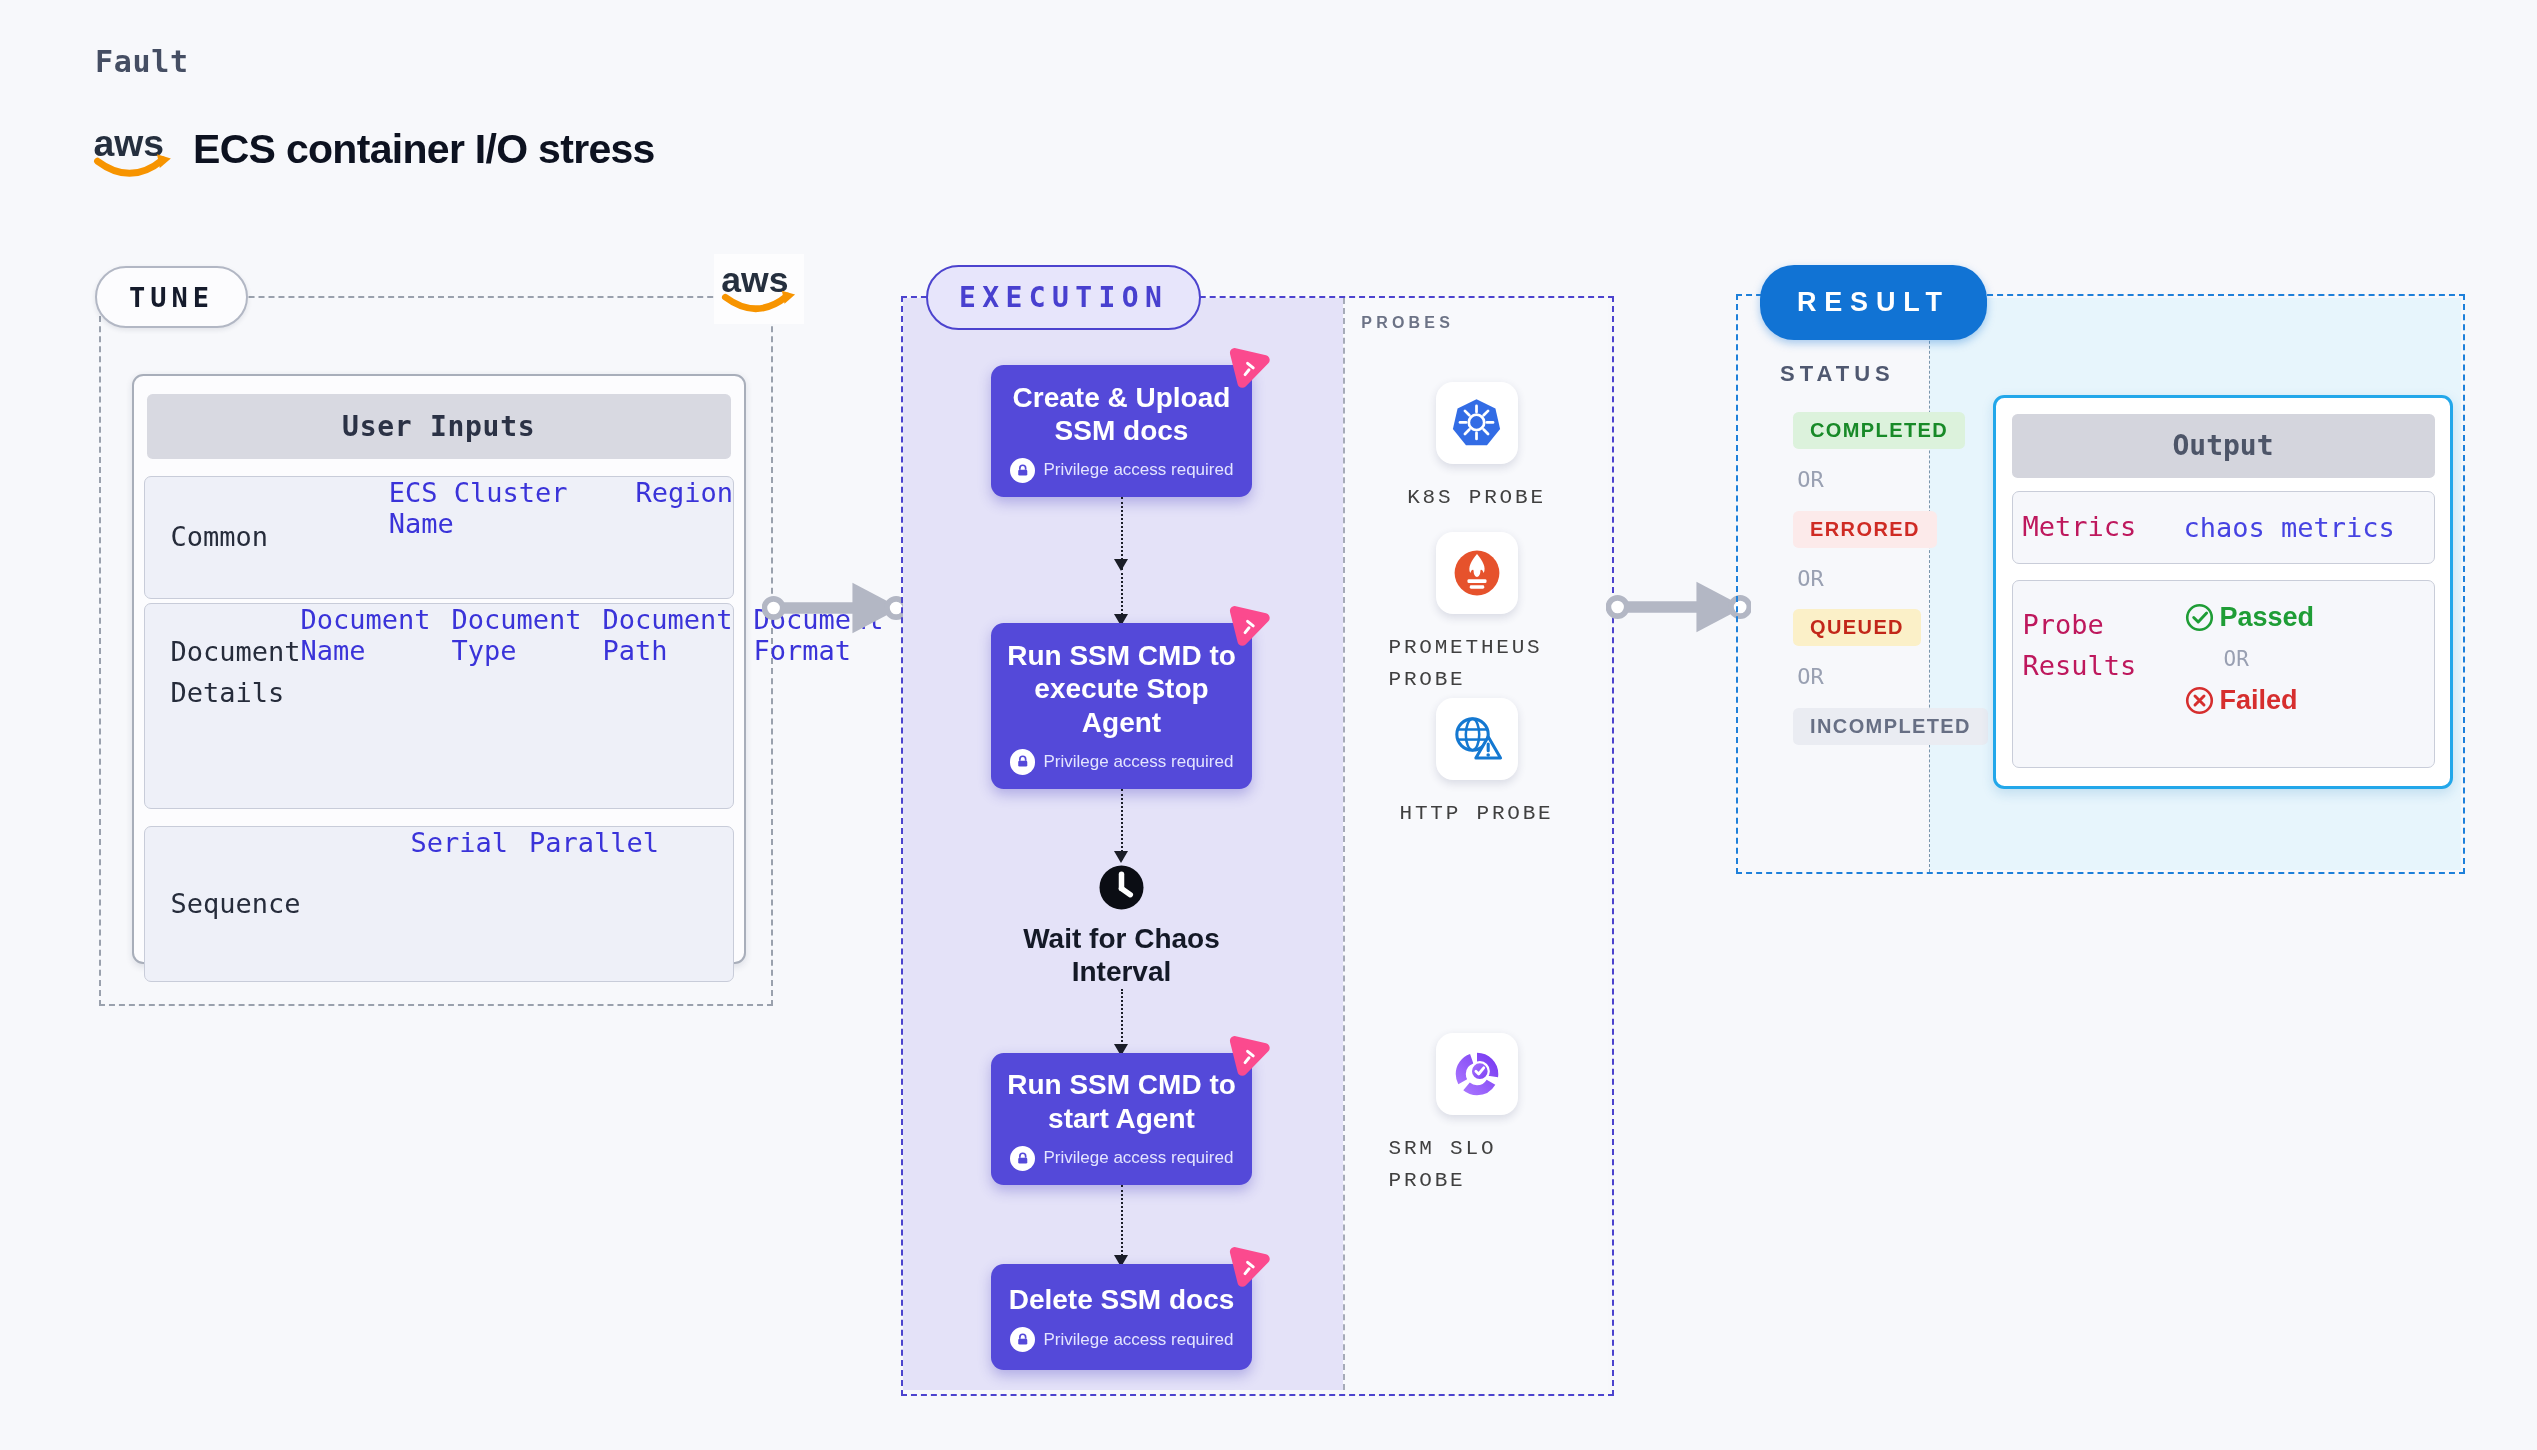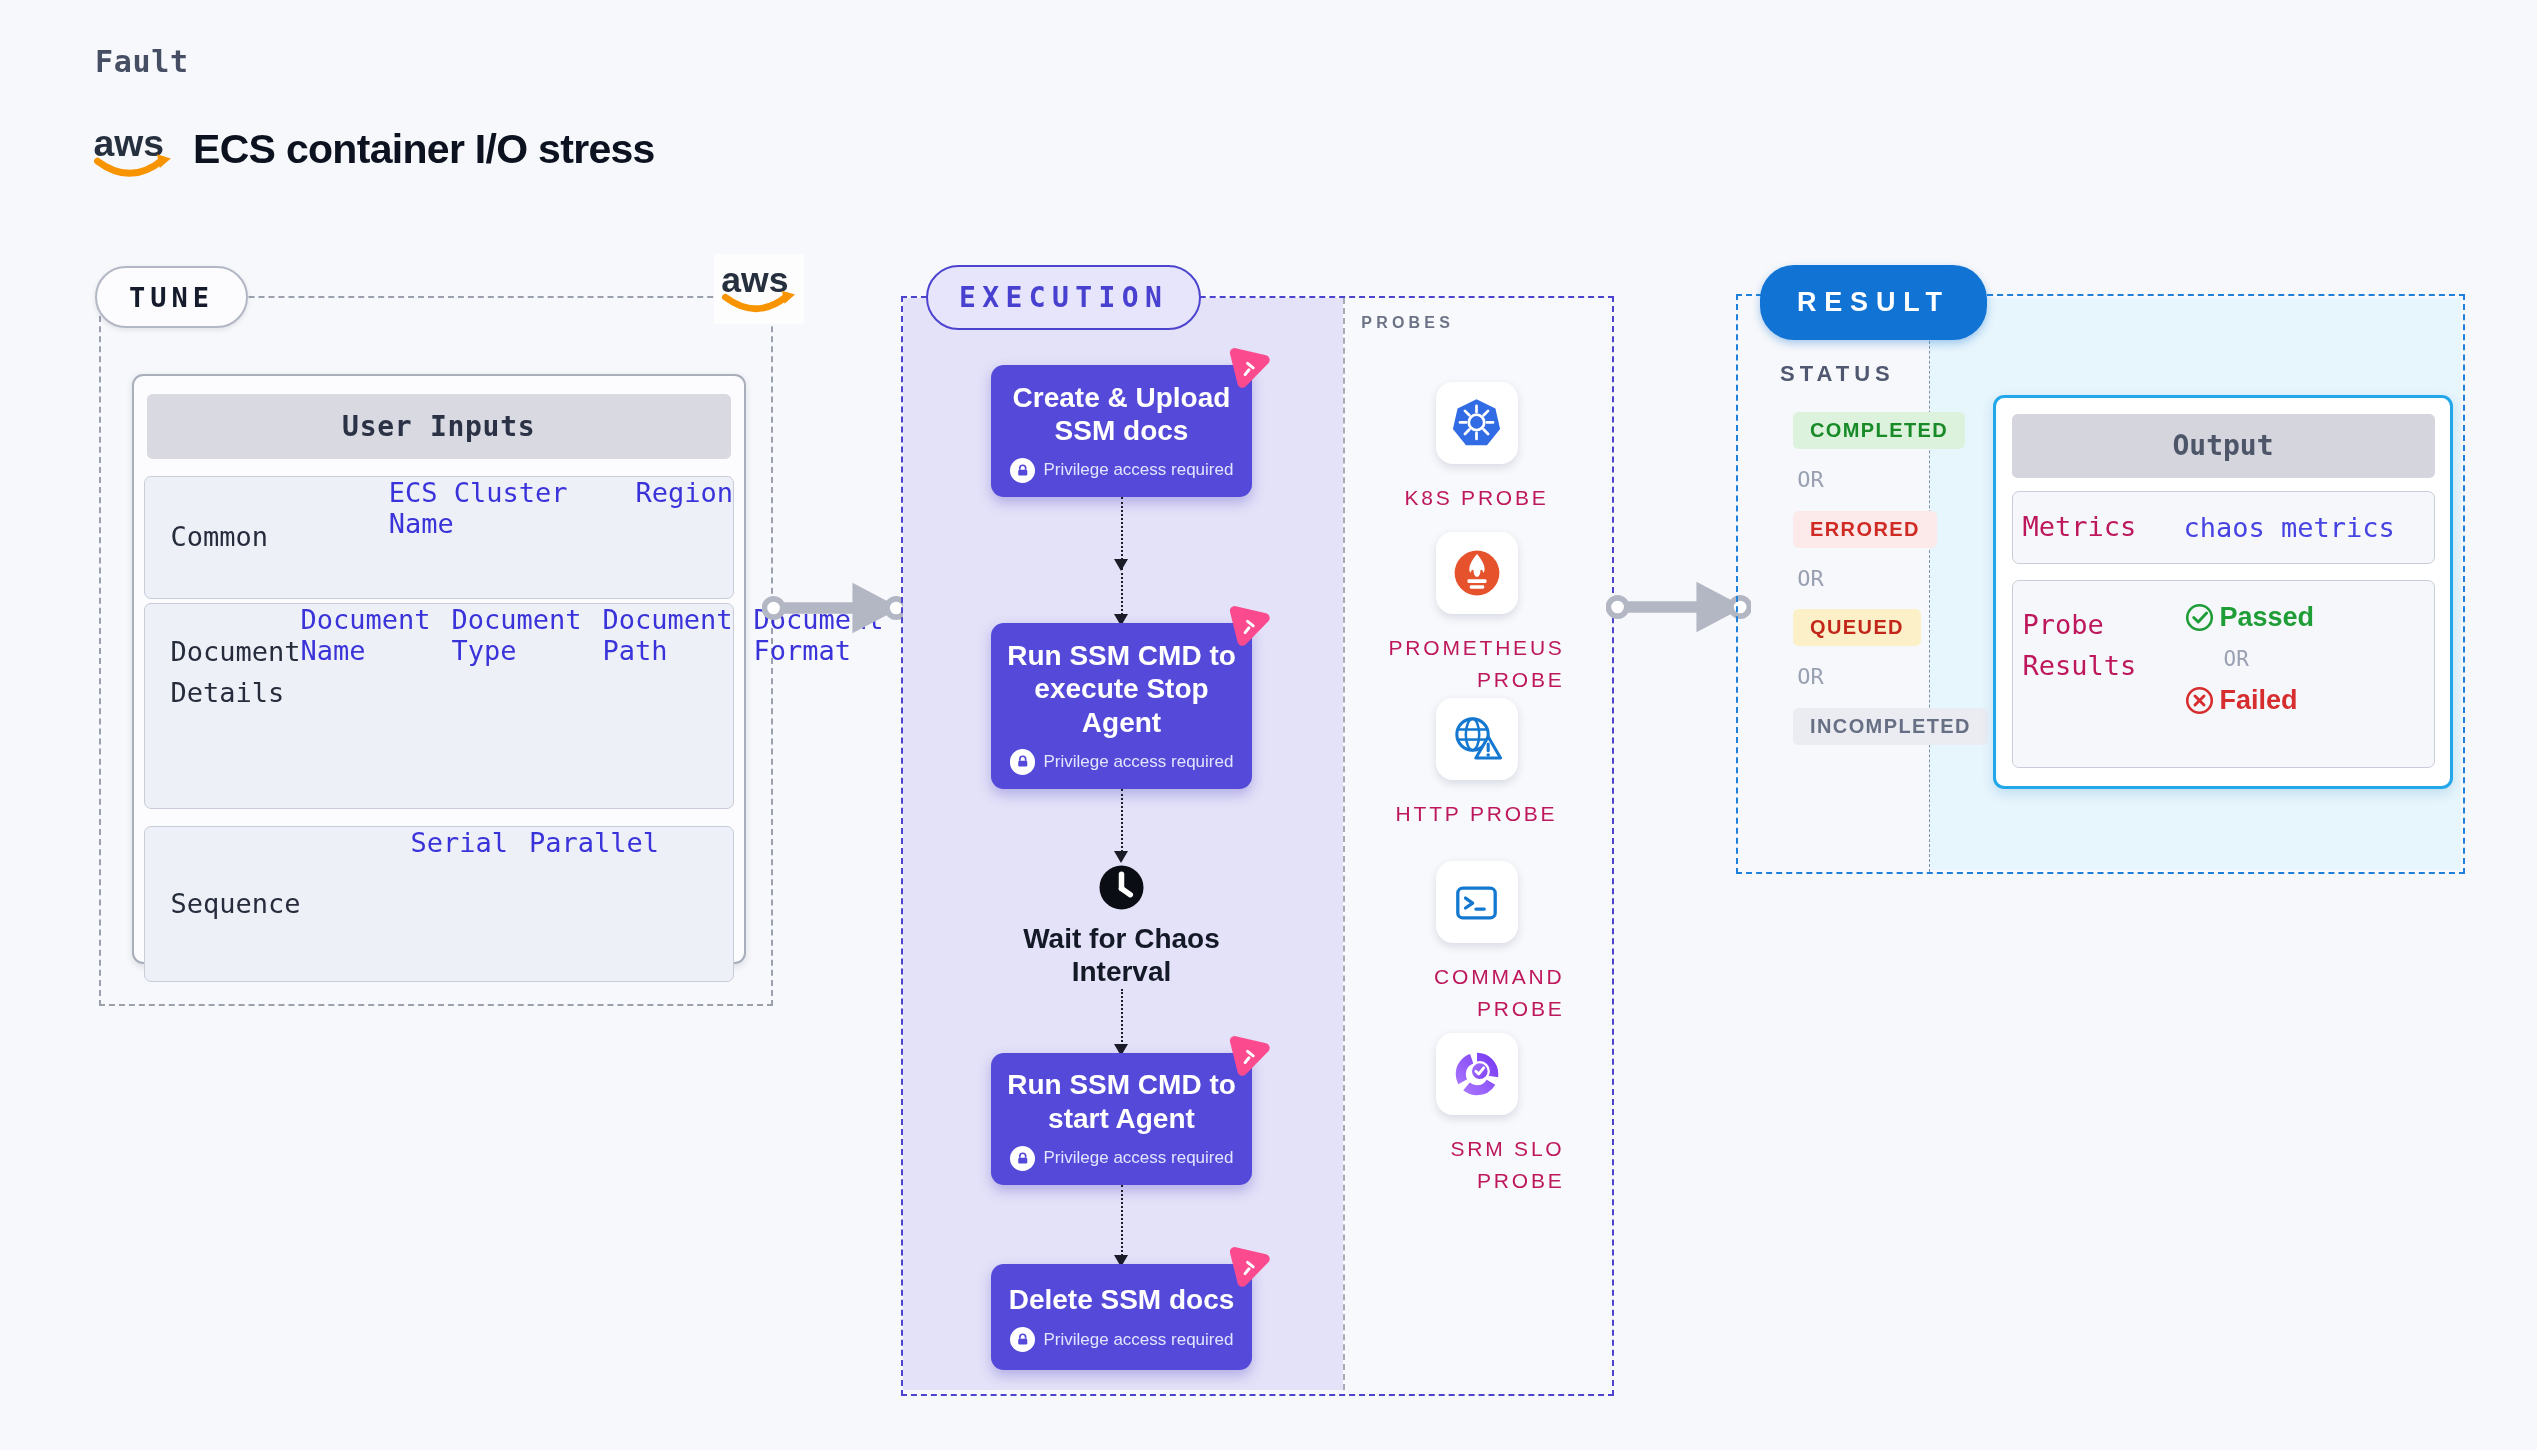--- a/index.html
+++ b/index.html
@@ -61,22 +61,22 @@
                  border-right:7px solid transparent;border-top:12.7px solid #1a1d27;}
   .step-label{font-size:28px;font-weight:bold;color:#141927;text-align:center;line-height:1.2;max-width:310px;}
   .wait-block{display:flex;flex-direction:column;align-items:center;gap:7px;}
 
   
   .probes-col{left:1343px;top:296px;width:267px;height:1096px;}
   .probes-title{left:18.3px;top:18.3px;font-size:16px;font-weight:bold;color:#6c7386;letter-spacing:4.2px;}
   .probe-item{position:absolute;left:0;right:0;display:flex;flex-direction:column;align-items:center;gap:18.3px;}
   .probe-card{width:82px;height:82px;background:#ffffff;border-radius:17px;box-shadow:0 3.5px 8.5px rgba(40,50,90,.14);
               display:flex;align-items:center;justify-content:center;}
-  .probe-name{font-family:Liberation Sans, sans-serif;font-size:21px;color:#be185d;letter-spacing:2.8px;
-              text-align:right;line-height:1.5;max-width:176px;}
+  .probe-name{font-family:Liberation Mono, monospace;font-size:21px;color:#404040;letter-spacing:2.8px;
+              text-align:left;line-height:1.5;max-width:176px;}
 
   
   .result-cyan{position:absolute;inset:2.1px 2.1px 2.1px 192px;background:#e7f5fc;}
   .result-sep{position:absolute;left:191px;top:0;bottom:0;border-left:1.4px dashed #7895ad;}
   .status-title{position:absolute;left:42px;top:65px;font-size:22px;font-weight:bold;color:#4f5870;letter-spacing:5px;}
   .status-col{position:absolute;left:55px;top:116px;display:flex;flex-direction:column;align-items:flex-start;gap:18.3px;}
   .sbadge{display:inline-flex;align-items:center;height:37px;padding:0 17px;border-radius:5.6px;
           font-size:20px;font-weight:bold;letter-spacing:1.4px;}
   .st-completed{background:#dcf2dc;color:#188a28;}
   .st-errored{background:#fceaea;color:#cf2b24;}
@@ -310,30 +310,20 @@
           <line x1="16" y1="33" x2="68" y2="33" stroke="#1478d1" stroke-width="4.5"></line>
           <line x1="15" y1="51" x2="69" y2="51" stroke="#1478d1" stroke-width="4.5"></line>
           <path d="M70 46 L92 84 L48 84 Z" fill="#ffffff" stroke="#1478d1" stroke-width="5.5" stroke-linejoin="round"></path>
           <line x1="70" y1="59" x2="70" y2="71" stroke="#1478d1" stroke-width="5.5" stroke-linecap="round"></line>
           <circle cx="70" cy="78.5" r="3.2" fill="#1478d1"></circle>
         </svg>
       </div>
       <div class="probe-name">HTTP PROBE</div>
     </div>
 
-    <div class="probe-item" style="top:565px;">
-      <div class="probe-card">
-        <svg width="55" height="55" viewBox="0 0 100 100">
-          <rect x="16" y="24" width="68" height="54" rx="9" fill="none" stroke="#1478d1" stroke-width="6"></rect>
-          <path d="M30 42 L43 51 L30 60" fill="none" stroke="#1478d1" stroke-width="6" stroke-linecap="round" stroke-linejoin="round"></path>
-          <line x1="49" y1="62" x2="64" y2="62" stroke="#1478d1" stroke-width="6" stroke-linecap="round"></line>
-        </svg>
-      </div>
-      <div class="probe-name">COMMAND PROBE</div>
-    </div>
 
     <div class="probe-item" style="top:737px;">
       <div class="probe-card">
         <svg width="56" height="56" viewBox="0 0 100 100">
           <defs>
             <linearGradient id="sloGrad" x1="0" y1="0" x2="1" y2="1">
               <stop offset="0" stop-color="#a976ff"></stop>
                 <stop offset="1" stop-color="#7b3df2"></stop>
             </linearGradient>
           </defs>

